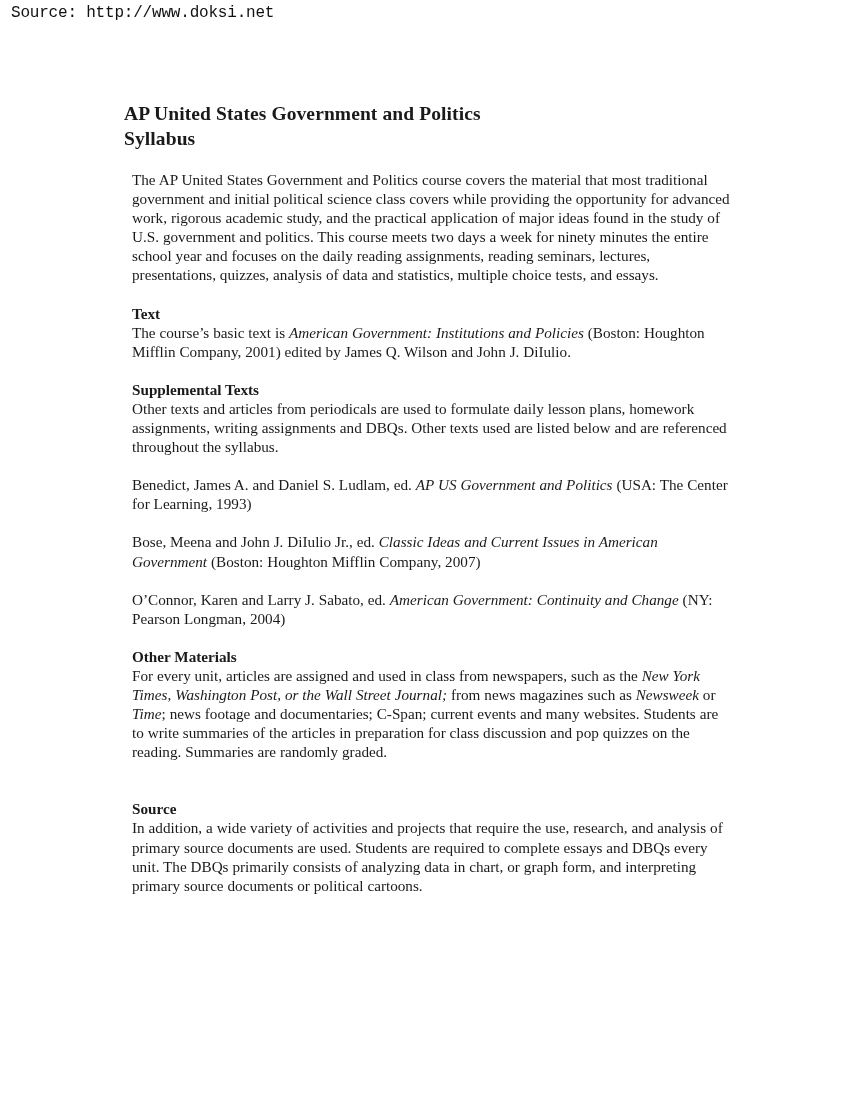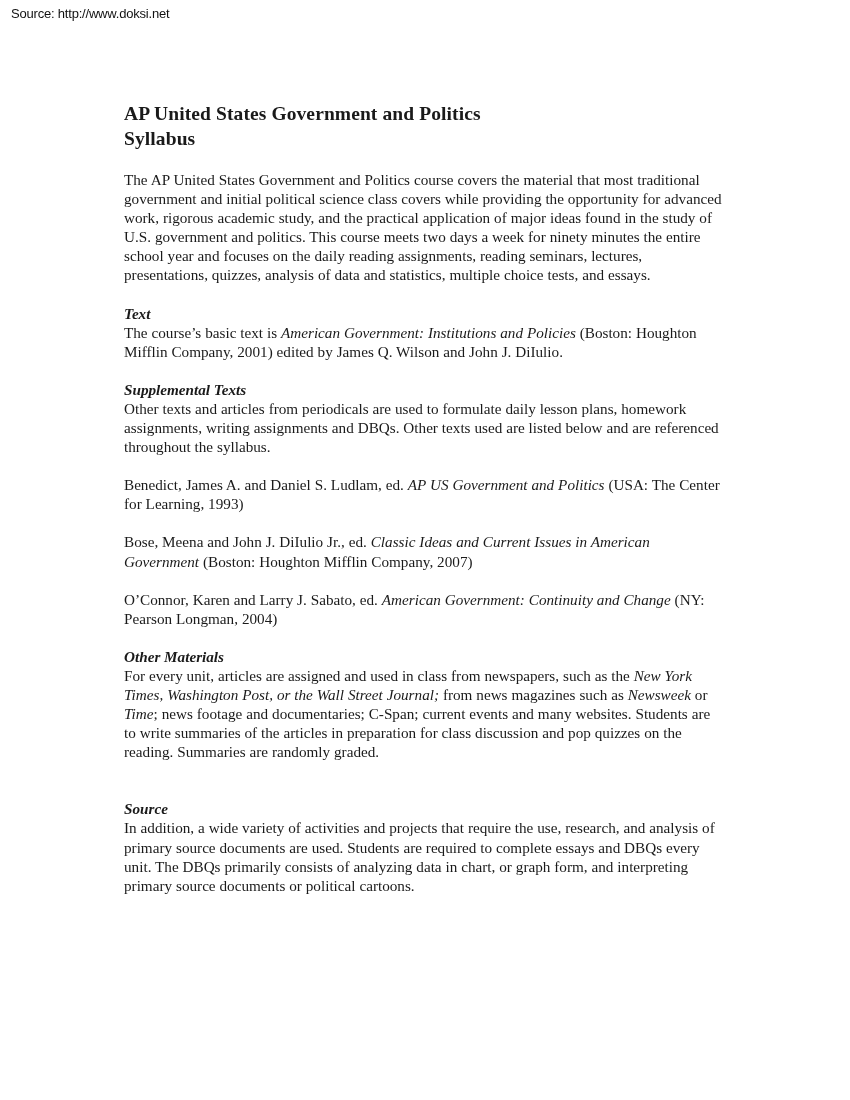--- a/index.html
+++ b/index.html
@@ -24,22 +24,22 @@
     top: 0;
     left: 0;
     width: 850px;
     height: 28px;
     background: #ffffff;
   }
   .source-text {
     position: absolute;
     left: 11px;
     top: 7px;
-    font-family: Liberation Sans, sans-serif;
-    font-size: 13px;
+    font-family: Liberation Mono, monospace;
+    font-size: 16px;
     line-height: 13px;
     color: #111111;
     letter-spacing: -0.2px;
     white-space: nowrap;
   }
 
   
   .page {
     position: absolute;
     left: 124px;
@@ -61,21 +61,21 @@
   }
   .title-block {
     position: absolute;
     left: 0;
     top: 101px;
     width: 600px;
   }
 
   .body-flow {
     position: absolute;
-    left: 0;
+    left: 8px;
     top: 170px;
     width: 600px;
   }
 
   p.para {
     margin: 0 0 0 0;
     padding: 0;
     font-size: 15.2px;
     line-height: 19.1px;
     text-align: left;
@@ -85,21 +85,20 @@
   .gap-lg { height: 19px; }
   .gap-md { height: 19px; }
   .gap-sm { height: 0px; }
 
   h2.section-head {
     margin: 0;
     padding: 0;
     font-size: 15.2px;
     line-height: 19.1px;
     font-weight: bold;
-    font-style: italic;
   }
 
   .it { font-style: italic; }
 </style>
 </head>
 <body>
 
 <div class="source-bar">
   <div class="source-text">Source: http://www.doksi.net</div>
 </div>

